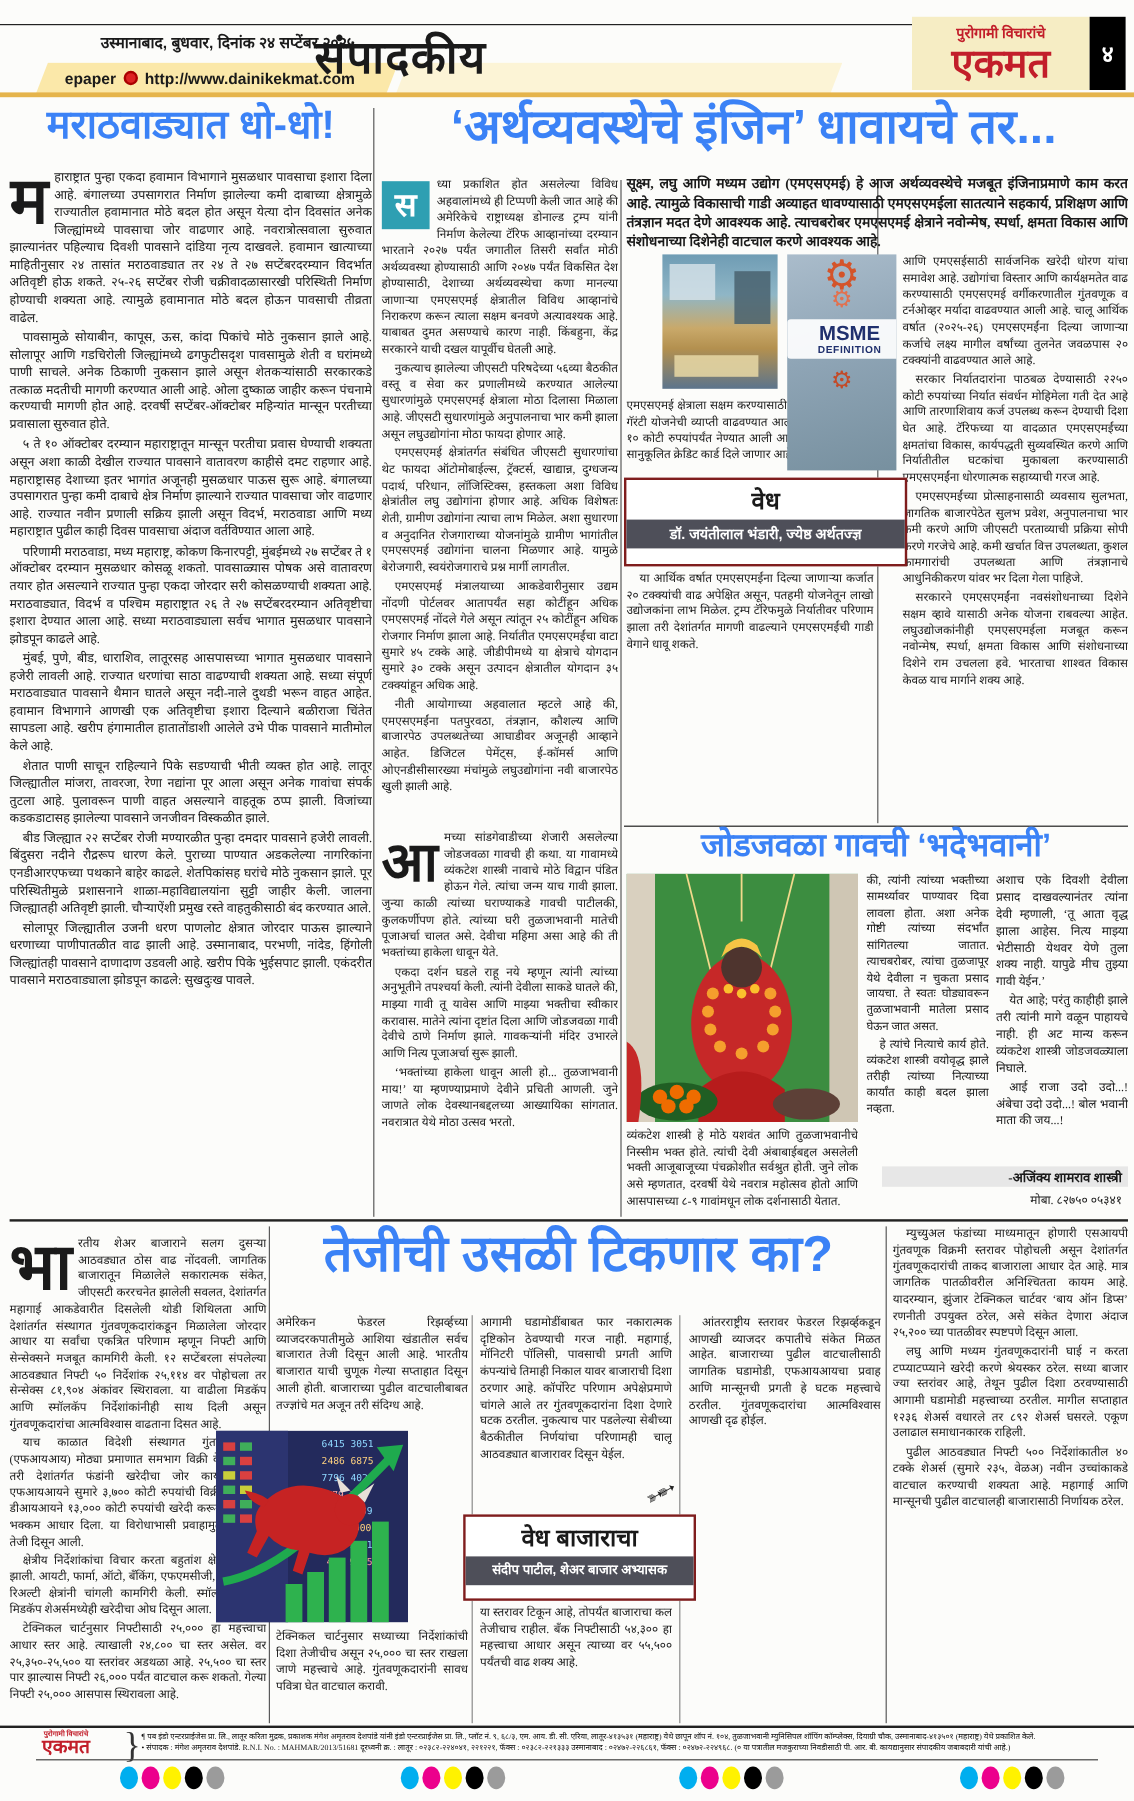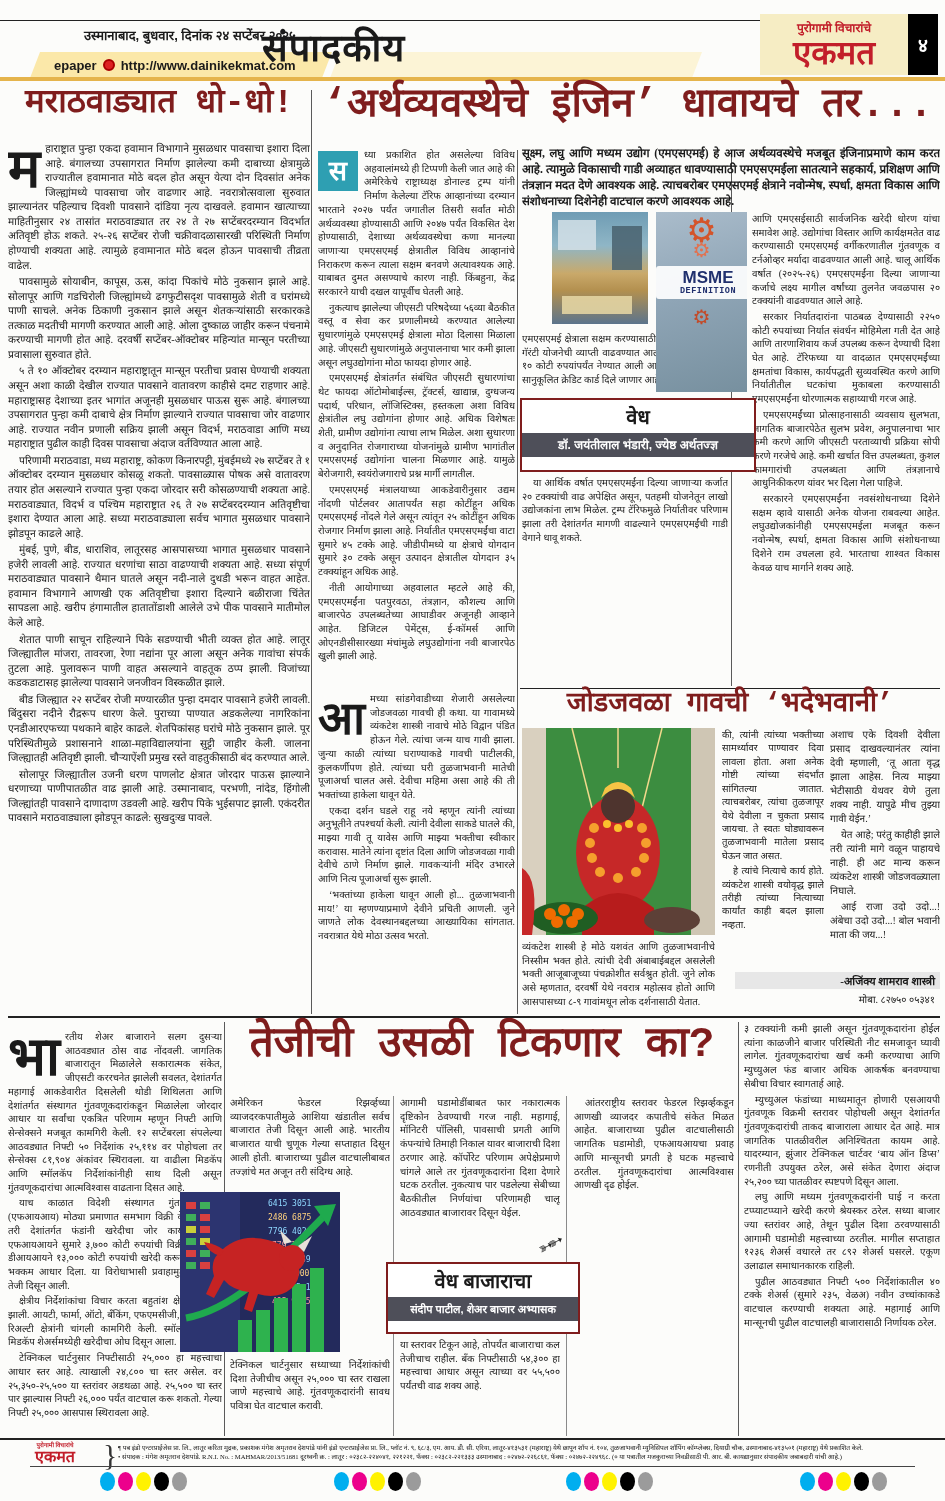--- a/index.html
+++ b/index.html
@@ -2,21 +2,21 @@
 <html><head>
 <meta charset="utf-8">
 <style>
   html,body{margin:0;padding:0;}
   body{width:945px;height:1501px;position:relative;background:#fcfcfa;font-family:"Liberation Serif",serif;color:#1a1a1a;}
   .abs{position:absolute;}
   .sans{font-family:"Liberation Sans",sans-serif;}
   .col{position:absolute;overflow:hidden;text-align:justify;font-size:9.8px;line-height:1.4;}
   .col p{margin:0 0 2px 0;text-indent:11px;}
   .col p.first{text-indent:0;}
-  .headline{position:absolute;font-family:Liberation Mono, monospace;font-weight:800;color:#7f1d1d;text-align:center;line-height:1.1;}
+  .headline{position:absolute;font-family:Liberation Sans, sans-serif;font-weight:800;color:#3b82f6;text-align:center;line-height:1.1;}
   .dc-plain{float:left;font-size:54px;line-height:42px;font-weight:800;margin:5px 5px 0 0;font-family:"Liberation Sans",sans-serif;}
   .dc-box{float:left;width:40px;height:40px;background:#2E9FB2;color:#fff;font-size:27px;font-weight:bold;text-align:center;line-height:40px;margin:3px 6px 2px 0;font-family:"Liberation Sans",sans-serif;}
   .vrule{position:absolute;width:1px;background:#5a5a5a;}
   .hrule{position:absolute;height:1px;background:#222;}
   .vedbox{position:absolute;background:#fff;border:2px solid #7f1d1d;z-index:4;text-align:center;}
   .vedbox .vtitle{font-family:"Liberation Sans",sans-serif;font-weight:800;font-size:20px;padding-top:3px;}
   .vedbox .vbar{background:#4E4F59;color:#fff;font-family:"Liberation Sans",sans-serif;font-weight:bold;font-size:12px;line-height:24px;height:24px;margin-top:3px;}
   .ribbon{position:absolute;left:30px;top:52px;width:302px;height:26px;background:#FBE8A9;clip-path:polygon(10px 0,100% 0,calc(100% - 10px) 100%,0 100%);display:flex;align-items:center;padding-left:24px;box-sizing:border-box;gap:6px;}
   .band{position:absolute;left:330px;top:52px;width:372px;height:26px;background:#FCF4D6;clip-path:polygon(10px 0,100% 0,calc(100% - 10px) 100%,0 100%);}
   .reddot{width:12px;height:12px;border-radius:50%;background:#d22; display:inline-block;border:2px solid #a00;box-sizing:border-box;}
@@ -27,21 +27,21 @@
   .goldline{position:absolute;left:0;top:77px;width:945px;height:4px;background:#E5B44C;}
   .byline{background:#e7e7e7;text-align:right;font-weight:bold;font-size:11px;padding:1px 5px;}
   .phone{text-align:right;font-size:10px;margin-top:3px;padding-right:5px;}
   .boldintro{position:absolute;overflow:hidden;font-weight:bold;font-size:11.6px;line-height:16px;text-align:justify;}
   .photo-frame{position:absolute;overflow:hidden;}
   .msme{position:absolute;left:656px;top:212px;width:91px;height:180px;background:linear-gradient(165deg,#aabccb 0%,#8fa5b6 45%,#77909f 100%);z-index:3;overflow:hidden;text-align:center;}
   .msme .gear1{color:#D4542A;font-size:34px;line-height:34px;margin-top:2px;}
   .msme .gear2{color:#E2714F;font-size:20px;line-height:16px;margin-top:-6px;}
   .msme .mbox{background:rgba(255,255,255,.92);border-radius:3px;margin:8px auto 0;width:80px;padding:3px 12px;}
   .msme .m1{color:#20306e;font-weight:900;font-size:17px;font-family:"Liberation Sans",sans-serif;line-height:17px;}
-  .msme .m2{color:#20306e;font-weight:800;font-size:8.5px;font-family:Liberation Mono, monospace;letter-spacing:.5px;}
+  .msme .m2{color:#20306e;font-weight:800;font-size:8.5px;font-family:Liberation Sans, sans-serif;letter-spacing:.5px;}
   .factory{position:absolute;left:552px;top:212px;width:96px;height:112px;z-index:3;background:linear-gradient(180deg,#6f9cb4 0%,#8fb6c6 30%,#c9a96a 55%,#b3904f 70%,#5c748c 100%);overflow:hidden;}
   .factory .blk1{position:absolute;left:6px;top:8px;width:38px;height:30px;background:#d8e4ea;opacity:.8;}
   .factory .blk2{position:absolute;right:6px;top:14px;width:30px;height:44px;background:#49616f;opacity:.85;}
   .factory .blk3{position:absolute;left:10px;bottom:10px;width:70px;height:18px;background:#e3d4a2;opacity:.9;}
   .dots{position:absolute;top:1472px;display:flex;gap:3px;z-index:5;}
   .dots span{width:15px;height:19px;border-radius:50%;display:inline-block;}
   .doodle{position:absolute;font-size:18px;transform:rotate(-28deg);color:#222;z-index:5;letter-spacing:-4px;}
   .footer-text{position:absolute;left:118px;top:1443px;width:796px;font-size:6.6px;line-height:9px;color:#111;text-align:justify;}
   .flogo{position:absolute;left:5px;top:1441px;width:100px;text-align:center;}
   .flogo .ft{color:#C21E2A;font-size:6px;font-weight:bold;}
@@ -289,21 +289,20 @@
 
 <div class="col" style="left:400px;top:1338px;width:160px;height:98px;">
   <p class="first">या स्तरावर टिकून आहे, तोपर्यंत बाजाराचा कल तेजीचाच राहील. बँक निफ्टीसाठी ५४,३०० हा महत्त्वाचा आधार असून त्याच्या वर ५५,५०० पर्यंतची वाढ शक्य आहे.</p>
 </div>
 
 <div class="col" style="left:574px;top:1096px;width:160px;height:340px;">
   <p>आंतरराष्ट्रीय स्तरावर फेडरल रिझर्व्हकडून आणखी व्याजदर कपातीचे संकेत मिळत आहेत. बाजाराच्या पुढील वाटचालीसाठी जागतिक घडामोडी, एफआयआयचा प्रवाह आणि मान्सूनची प्रगती हे घटक महत्त्वाचे ठरतील. गुंतवणूकदारांचा आत्मविश्वास आणखी दृढ होईल.</p>
 </div>
 
 <div class="col" style="left:744px;top:1022px;width:196px;height:414px;">
-  <p class="first">३ टक्क्यांनी कमी झाली असून गुंतवणूकदारांना होईल त्यांना काळजीने बाजार परिस्थिती नीट समजावून घ्यावी लागेल. गुंतवणूकदारांचा खर्च कमी करण्याचा आणि म्युच्युअल फंड बाजार अधिक आकर्षक बनवण्याचा सेबीचा विचार स्वागतार्ह आहे.</p>
   <p>म्युच्युअल फंडांच्या माध्यमातून होणारी एसआयपी गुंतवणूक विक्रमी स्तरावर पोहोचली असून देशांतर्गत गुंतवणूकदारांची ताकद बाजाराला आधार देत आहे. मात्र जागतिक पातळीवरील अनिश्चितता कायम आहे. यादरम्यान, झुंजार टेक्निकल चार्टवर ‘बाय ऑन डिप्स’ रणनीती उपयुक्त ठरेल, असे संकेत देणारा अंदाज २५,२०० च्या पातळीवर स्पष्टपणे दिसून आला.</p>
   <p>लघु आणि मध्यम गुंतवणूकदारांनी घाई न करता टप्प्याटप्प्याने खरेदी करणे श्रेयस्कर ठरेल. सध्या बाजार ज्या स्तरांवर आहे, तेथून पुढील दिशा ठरवण्यासाठी आगामी घडामोडी महत्त्वाच्या ठरतील. मागील सप्ताहात १२३६ शेअर्स वधारले तर ८९२ शेअर्स घसरले. एकूण उलाढाल समाधानकारक राहिली.</p>
   <p>पुढील आठवड्यात निफ्टी ५०० निर्देशांकातील ४० टक्के शेअर्स (सुमारे २३५, वेळअ) नवीन उच्चांकाकडे वाटचाल करण्याची शक्यता आहे. महागाई आणि मान्सूनची पुढील वाटचालही बाजारासाठी निर्णायक ठरेल.</p>
 </div>
 
 <div class="hrule" style="left:0;top:1438px;width:945px;height:2px;"></div>
 <div class="flogo">
   <div class="ft">पुरोगामी विचारांचे</div>
   <div class="fn">एकमत</div>
 </div>

